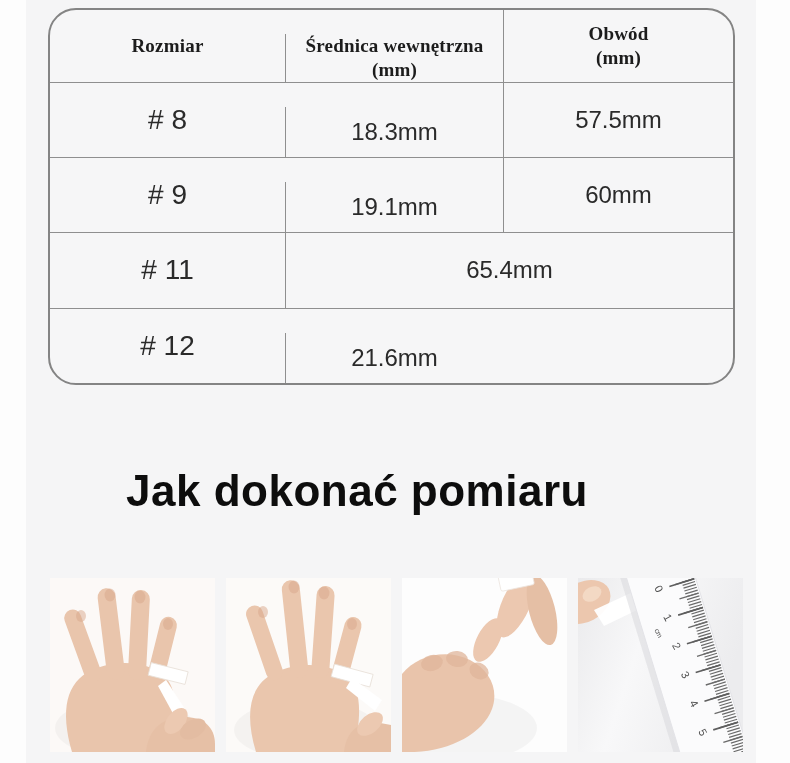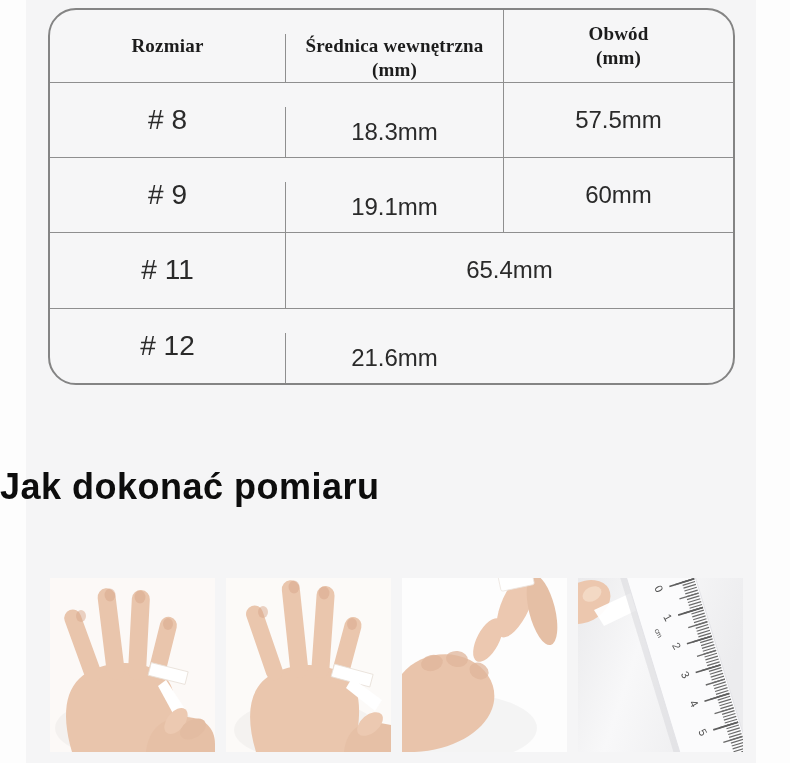--- a/index.html
+++ b/index.html
@@ -31,21 +31,21 @@
   .col-diam { width:218px; border-left:1.5px solid #8f8f8f;margin-top:24px; }
   .col-circ { flex:1; border-left:1.5px solid #8f8f8f; }
   .trow.header { flex:0 0 67px;font-family:Liberation Serif, serif; }
   .trow.header .tcell { font-size:19px; font-weight:600; line-height:1.25; color:#1c1c1c; letter-spacing:0.2px; }
   .trow.data .tcell { font-size:24px; font-weight:400; color:#2a2a2a; }
   .trow.data .col-size { font-size:28px; }
 
   
   .heading {
     position:absolute; left:0; width:714px; top:466px; z-index:2;
-    font-size:36px; font-weight:700; color:#0d0d0d;
+    text-align:center; font-size:44px; font-weight:700; color:#0d0d0d;
     letter-spacing:0.5px;
   }
 
   
   .photos {
     position:absolute; left:50px; top:578px; z-index:2;
     display:flex; gap:11px;
   }
   .photo {
     width:165px; height:174px; overflow:hidden; position:relative;

